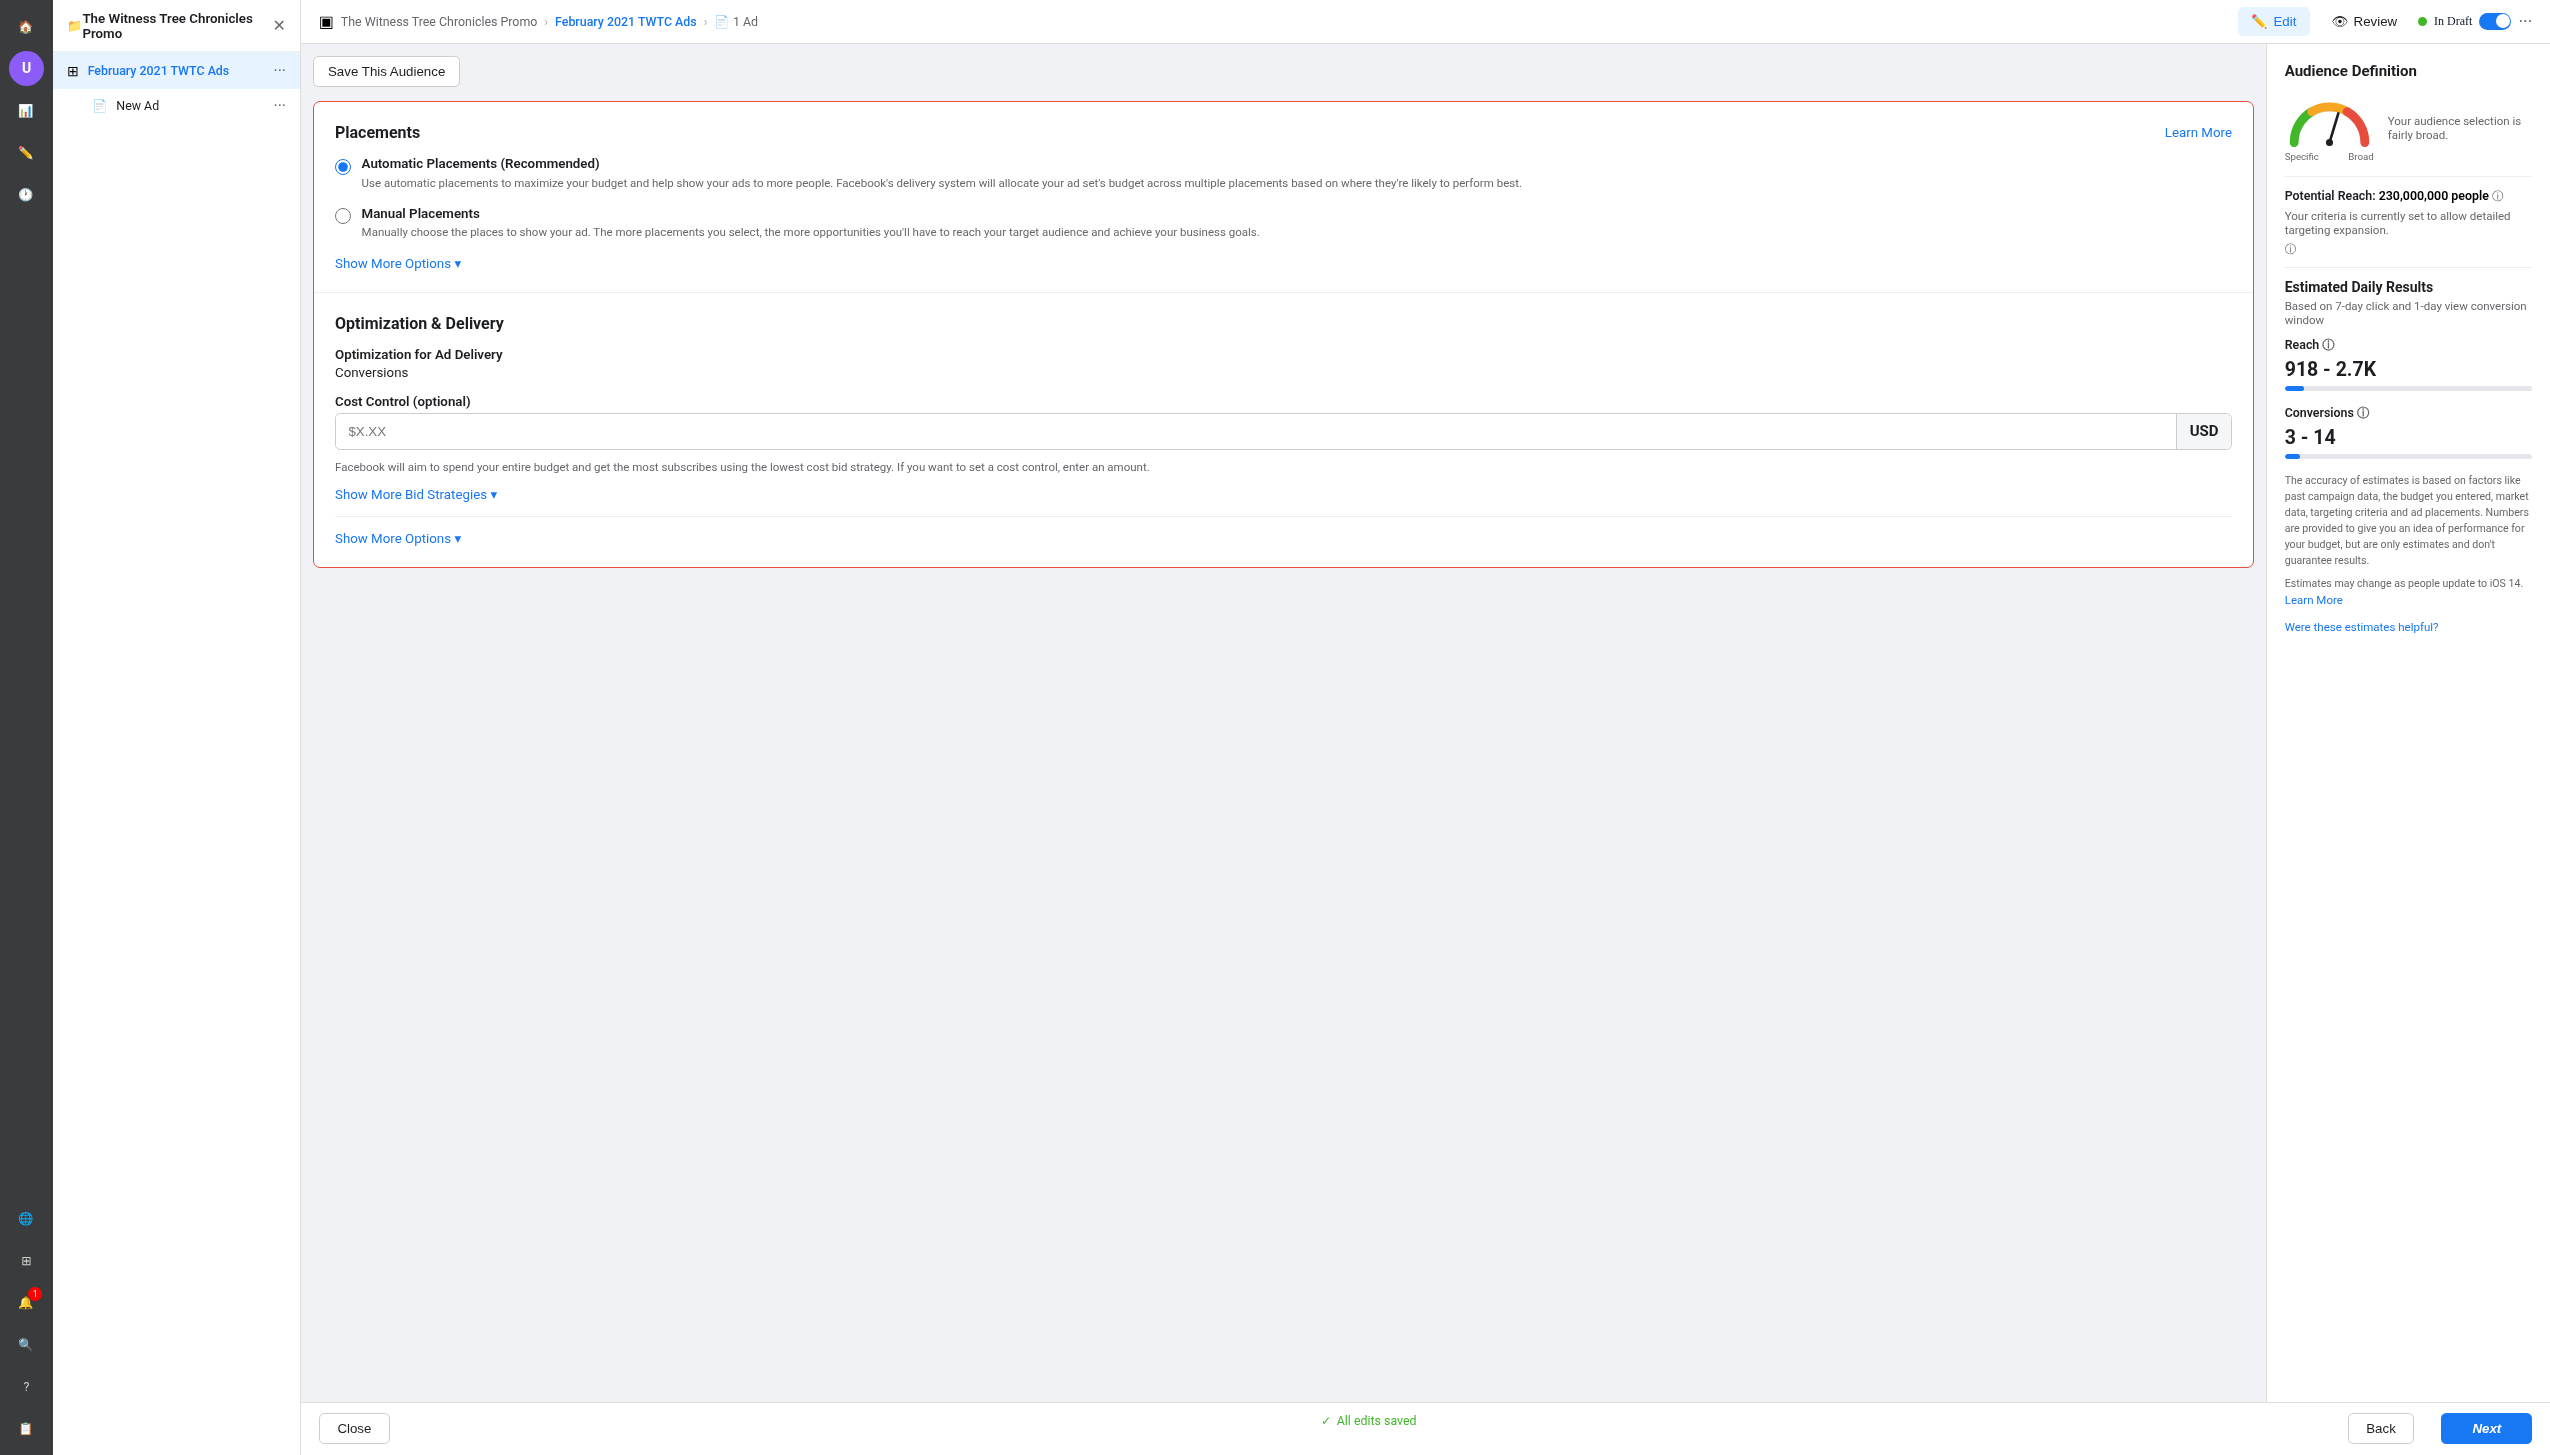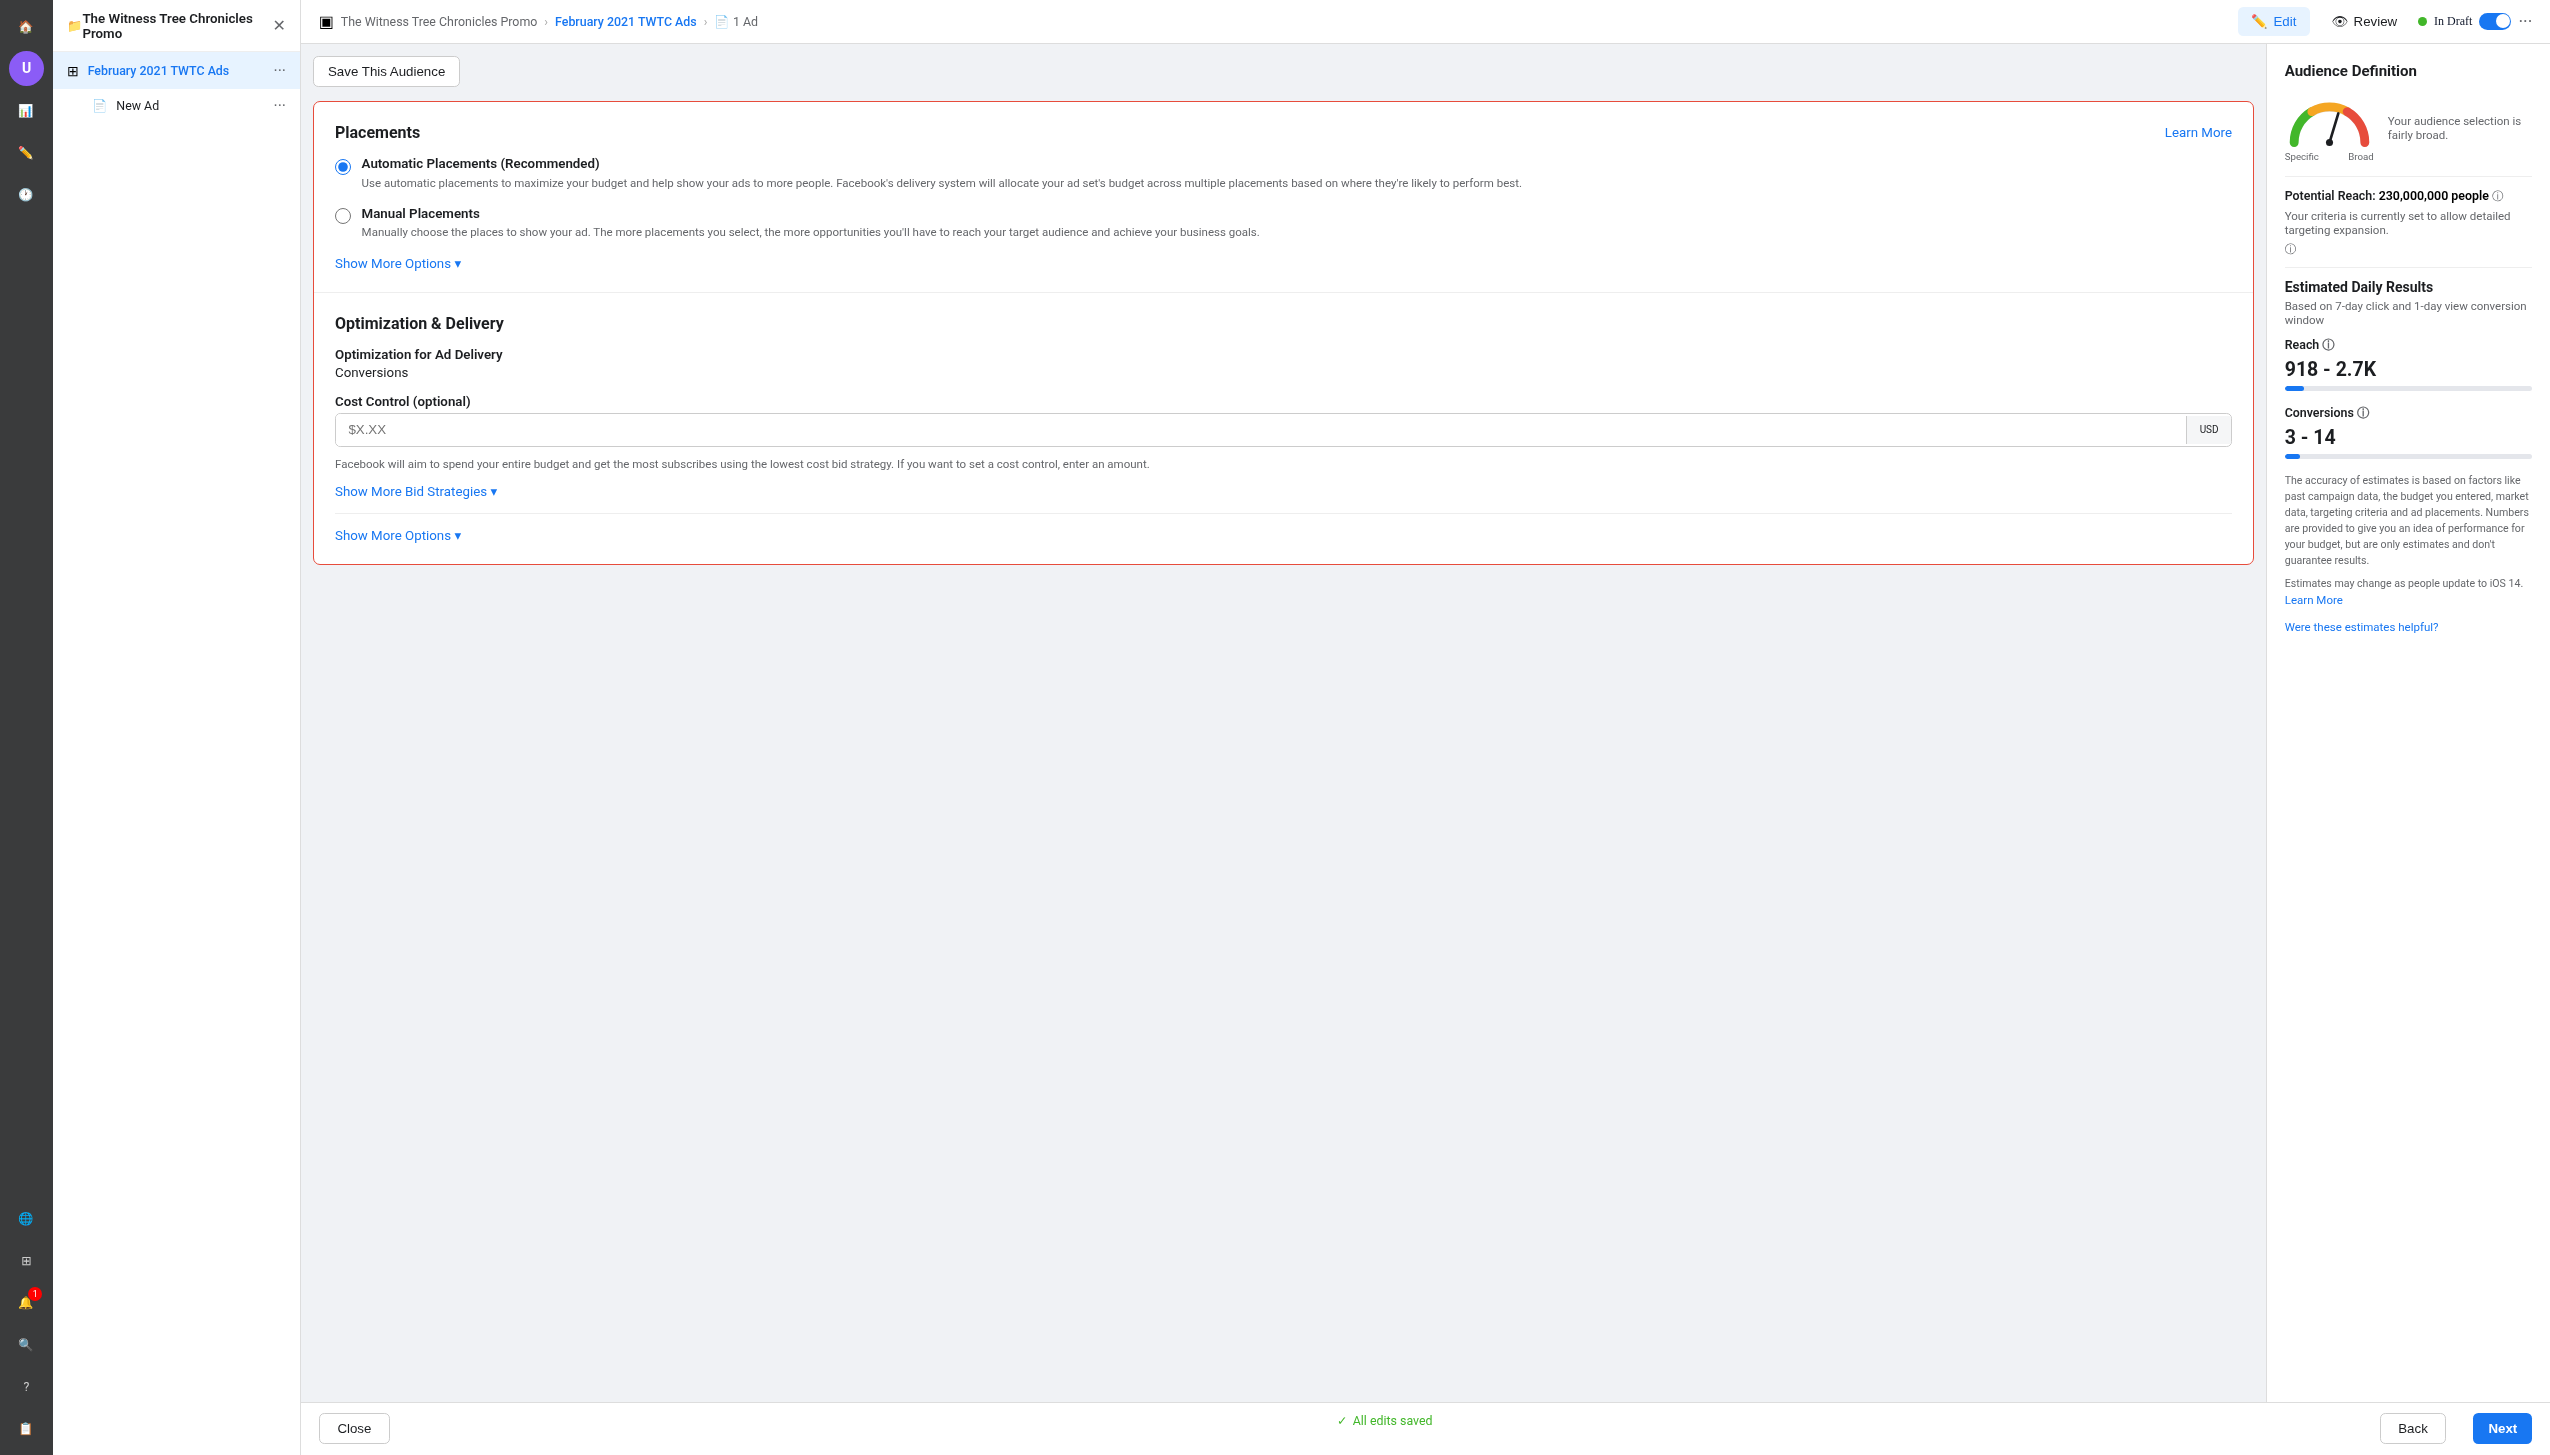--- a/index.html
+++ b/index.html
@@ -180,21 +180,21 @@
       display: flex; align-items: center;
       border: 0.9px solid #ccc; border-radius: 5.3px; overflow: hidden;
       margin-bottom: 8.9px;
     }
     .cost-input {
       flex: 1; padding: 8.9px 12.4px; font-size: 13.3px;
       border: none; outline: none; color: #65676b;
     }
     .cost-currency {
       padding: 8.9px 12.4px; background: #f5f6f7;
-      border-left: 0.9px solid #ccc; font-size: 10px; color: #1c1e21;
+      border-left: 0.9px solid #ccc; font-size: 15px; color: #1c1e21; font-weight: bold;
     }
     .opt-desc { font-size: 11.5px; color: #65676b; line-height: 1.5; margin-bottom: 10.6px; }
 
     .divider { border: none; border-top: 0.9px solid #eee; margin: 14px 0; }
 
     
     .right-panel {
       width: 284px;
       background: #fff;
       border-left: 0.9px solid #ddd;
@@ -239,22 +239,22 @@
       padding: 7px 17.7px; border: 0.9px solid #ccc; border-radius: 5.3px;
       background: #fff; font-size: 13.3px; cursor: pointer; color: #1c1e21;
     }
     .saved-text { font-size: 12.4px; color: #42b72a; display: flex; align-items: center; gap: 5.3px; }
     .nav-btns { display: flex; gap: 27px; }
     .back-btn {
       padding: 7px 17.7px; border: 0.9px solid #ccc; border-radius: 5.3px;
       background: #fff; font-size: 13.3px; cursor: pointer; color: #1c1e21;
     }
     .next-btn {
-      padding: 7px 15px; border: none; border-radius: 5.3px;
-      background: #1877f2; color: #fff; font-size: 13.3px; font-weight: 600; cursor: pointer;
+      padding: 7px 31px; border: none; border-radius: 5.3px;
+      background: #1877f2; color: #fff; font-size: 13.3px; font-weight: 600; cursor: pointer; font-style: italic;
     }
   </style>
 </head>
 <body>
 
 <div class="icon-bar">
   <div class="icon-btn">🏠</div>
   <div class="icon-btn avatar">U</div>
   <div class="icon-btn active">📊</div>
   <div class="icon-btn active">✏️</div>

